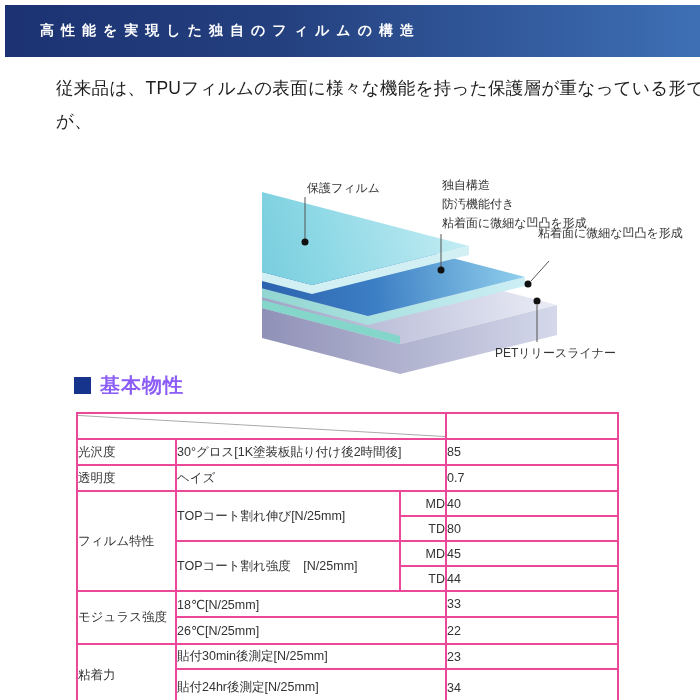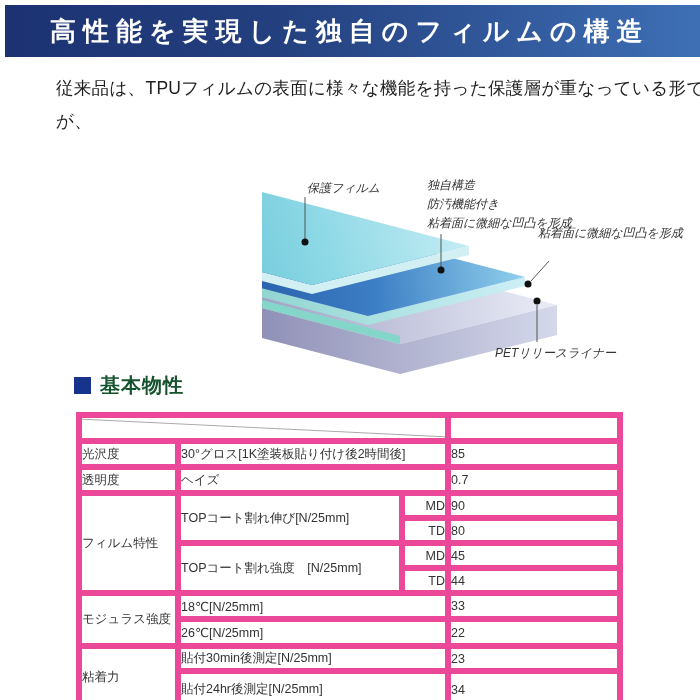--- a/index.html
+++ b/index.html
@@ -4,40 +4,40 @@
 <style>
   html,body{margin:0;padding:0;background:#fff;}
   .page{position:relative;width:700px;height:700px;background:#fff;overflow:hidden;
         font-family:"Liberation Sans","DejaVu Sans",sans-serif;}
 
   
   .banner{position:absolute;left:5px;top:5px;width:695px;height:52px;
           background:linear-gradient(90deg,#1c3272 0%,#24407f 40%,#3e6fb5 100%);
           display:flex;align-items:center;}
   .banner span{color:#ffffff;font-family:"Liberation Serif","DejaVu Serif",serif;
-               font-size:26px;font-weight:600;letter-spacing:7px;padding-left:45px;white-space:nowrap;}
+               font-size:14px;font-weight:600;letter-spacing:7px;padding-left:35px;white-space:nowrap;}
 
   
   .intro{position:absolute;left:8px;top:72px;width:688px;color:#1e1e1e;
          font-size:17.5px;line-height:33px;letter-spacing:.3px;margin-left:48px;}
 
   
-  .diagram{position:absolute;left:0;top:175px;width:700px;height:205px;font-style:italic;}
+  .diagram{position:absolute;left:0;top:175px;width:700px;height:205px;}
   .diagram svg{position:absolute;left:0;top:0;}
   .dlabel{position:absolute;color:#333;font-size:12px;line-height:19px;white-space:nowrap;}
 
   
   .section-title{position:absolute;left:74px;top:372px;display:flex;align-items:center;}
   .section-title .bullet{width:17px;height:17px;background:#16348c;display:inline-block;margin-right:9px;}
-  .section-title span.txt{color:#14532d;font-size:20px;font-weight:bold;letter-spacing:1px;}
+  .section-title span.txt{color:#8b5cf6;font-size:20px;font-weight:bold;letter-spacing:1px;}
 
   
   table.props{position:absolute;left:76px;top:412px;width:541px;border-collapse:collapse;
               table-layout:fixed;font-size:12.5px;color:#333;}
-  table.props td{border:6px solid #ec4899;background:#fff;padding:0;margin-left:44px;}
+  table.props td{border:2px solid #ec4899;background:#fff;padding:0;margin-left:44px;}
   td.c-cat{padding-left:9px;text-align:left;}
   td.c-prop{padding-left:14px;text-align:left;}
   td.c-sub{text-align:right;}
   td.c-val{text-align:left;}
   td.hdr-diag{position:relative;background:#fff;}
   td.hdr-diag svg{position:absolute;left:0;top:0;width:100%;height:100%;}
   td.hdr-blue{background:linear-gradient(90deg,#4a80c3 0%,#2c55a0 55%,#16357e 100%);
               color:#fff;font-weight:bold;text-align:center;font-size:12.5px;}
 </style>
 </head>
@@ -101,21 +101,21 @@
       <circle cx="305" cy="67" r="3.5" fill="#111"></circle>
       <line x1="441" y1="59" x2="441" y2="92" stroke="#555" stroke-width="1"></line>
       <circle cx="441" cy="95" r="3.5" fill="#111"></circle>
       <line x1="549" y1="86" x2="531" y2="106" stroke="#555" stroke-width="1"></line>
       <circle cx="528" cy="109" r="3.5" fill="#111"></circle>
       <circle cx="537" cy="126" r="3.5" fill="#111"></circle>
       <line x1="537" y1="130" x2="537" y2="167" stroke="#555" stroke-width="1"></line>
     </svg>
 
     <div class="dlabel" style="left:307px;top:4px;">保護フィルム</div>
-    <div class="dlabel" style="left:427px;top:1px;">
+    <div class="dlabel" style="left:442px;top:1px;">
       <div>独自構造</div>
       <div>防汚機能付き</div>
       <div>粘着面に微細な凹凸を形成</div>
     </div>
     <div class="dlabel" style="left:538px;top:49px;">
       <div>粘着面に微細な凹凸を形成</div>
     </div>
     <div class="dlabel" style="left:495px;top:169px;">PETリリースライナー</div>
   </div>
 
@@ -147,21 +147,21 @@
     </tr>
     <tr style="height:26px">
       <td class="c-cat">透明度</td>
       <td class="c-prop" colspan="2">ヘイズ</td>
       <td class="c-val">0.7</td>
     </tr>
     <tr style="height:25px">
       <td class="c-cat" rowspan="4">フィルム特性</td>
       <td class="c-prop" rowspan="2">TOPコート割れ伸び[N/25mm]</td>
       <td class="c-sub">MD</td>
-      <td class="c-val">90</td>
+      <td class="c-val">40</td>
     </tr>
     <tr style="height:25px">
       <td class="c-sub">TD</td>
       <td class="c-val">80</td>
     </tr>
     <tr style="height:25px">
       <td class="c-prop" rowspan="2">TOPコート割れ強度　[N/25mm]</td>
       <td class="c-sub">MD</td>
       <td class="c-val">45</td>
     </tr>

